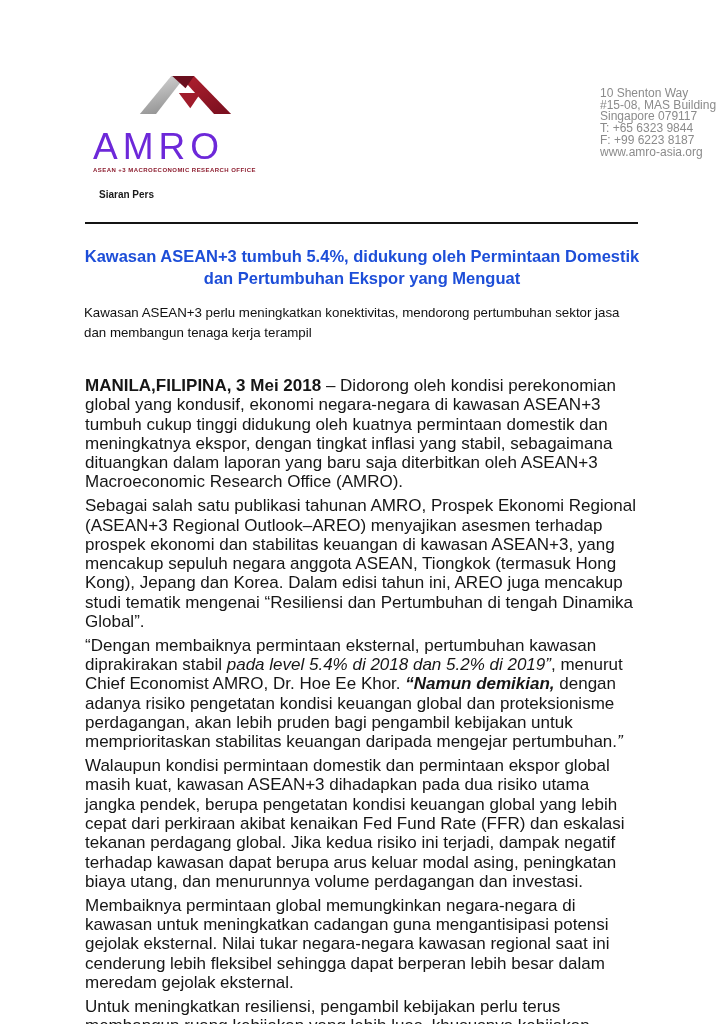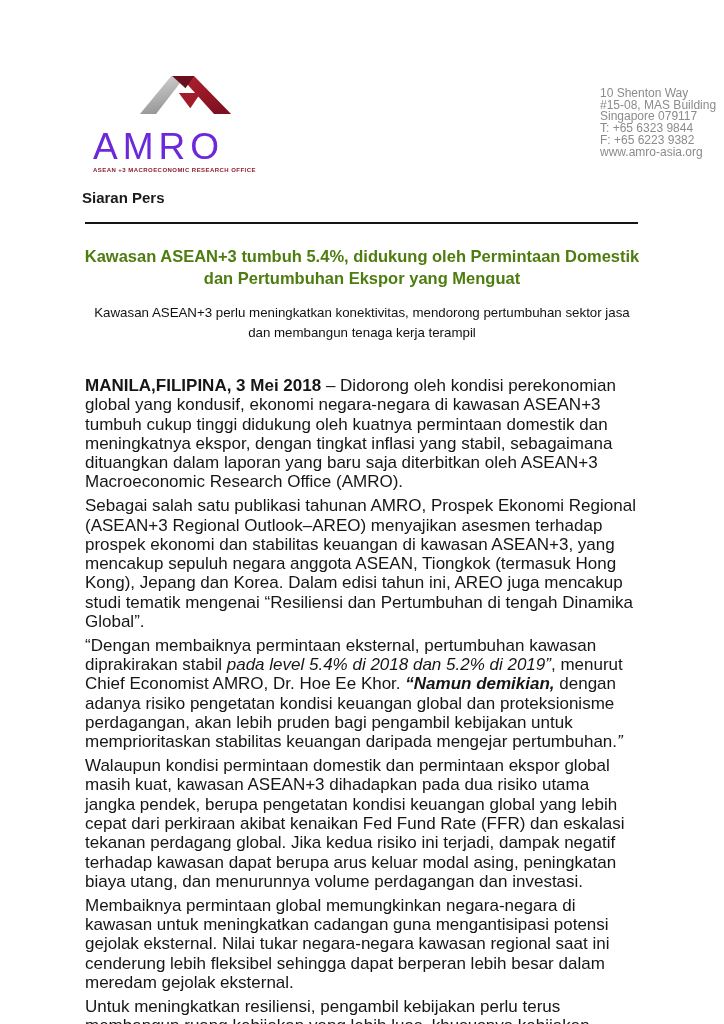--- a/index.html
+++ b/index.html
@@ -20,32 +20,32 @@
   }
   .logo-tag{
     font-size:6px;font-weight:bold;color:#8c1c2e;
     letter-spacing:0.45px;margin-top:3px;white-space:nowrap;
   }
   .contact{
     position:absolute;left:600px;top:88px;
     font-size:12px;line-height:11.7px;color:#8b8b8b;font-style:normal;
   }
   
-  .kicker{position:absolute;left:82px;top:189px;font-size:15px;font-weight:bold;}
+  .kicker{position:absolute;left:99px;top:189px;font-size:10px;font-weight:bold;}
   .rule{
     position:absolute;left:85px;top:222px;width:553px;
     border:0;border-top:2px solid #141414;margin:0;
   }
   .title{
     position:absolute;left:84px;top:246px;width:556px;margin:0;
-    text-align:center;font-size:16.5px;line-height:21.5px;font-weight:bold;color:#4d7c0f;
+    text-align:center;font-size:16.5px;line-height:21.5px;font-weight:bold;color:#1d4ed8;
   }
   .subtitle{
     position:absolute;left:84px;top:303px;width:556px;margin:0;
-    text-align:center;font-size:13.3px;line-height:19.5px;font-weight:normal;color:#111;
+    font-size:13.3px;line-height:19.5px;font-weight:normal;color:#111;
   }
   .body{
     position:absolute;left:85px;top:376px;width:557px;
     font-size:17px;line-height:19.3px;color:#161616;
   }
   .body p{margin:0 0 4.5px 0;}
   .s-n{font-weight:normal;font-style:normal;}
   .s-b{font-weight:bold;}
   .s-i{font-style:italic;}
   .s-bi{font-weight:bold;font-style:italic;text-align:center;}
@@ -74,21 +74,21 @@
     </svg>
     <div class="logo-word">AMRO</div>
     <div class="logo-tag">ASEAN +3 MACROECONOMIC RESEARCH OFFICE</div>
   </div>
 
   <address class="contact">
     <div>10 Shenton Way</div>
     <div>#15-08, MAS Building</div>
     <div>Singapore 079117</div>
     <div>T: +65 6323 9844</div>
-    <div>F: +65 6223 9382</div>
+    <div>F: +99 6223 8187</div>
     <div>www.amro-asia.org</div>
   </address>
 
   <div class="kicker">Siaran Pers</div>
 
   <hr class="rule">
 
   <h1 class="title">Kawasan ASEAN+3 tumbuh 5.4%, didukung oleh Permintaan Domestik dan Pertumbuhan Ekspor yang Menguat</h1>
 
   <h2 class="subtitle">Kawasan ASEAN+3 perlu meningkatkan konektivitas, mendorong pertumbuhan sektor jasa dan membangun tenaga kerja terampil</h2>

